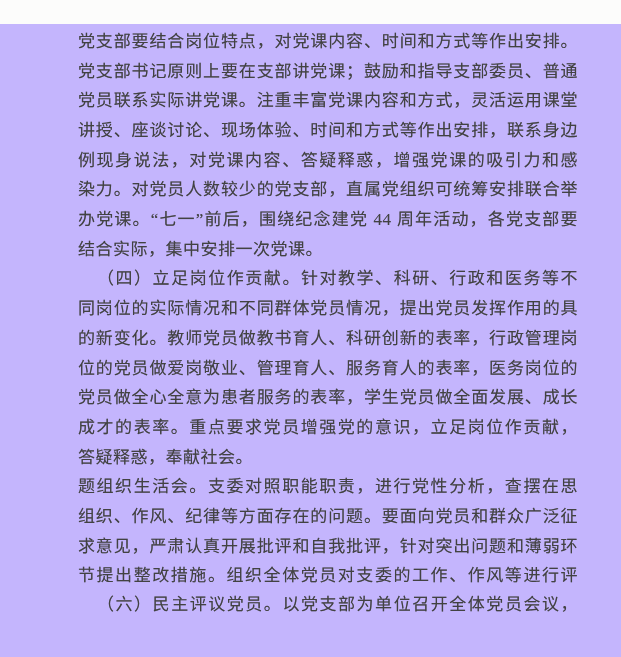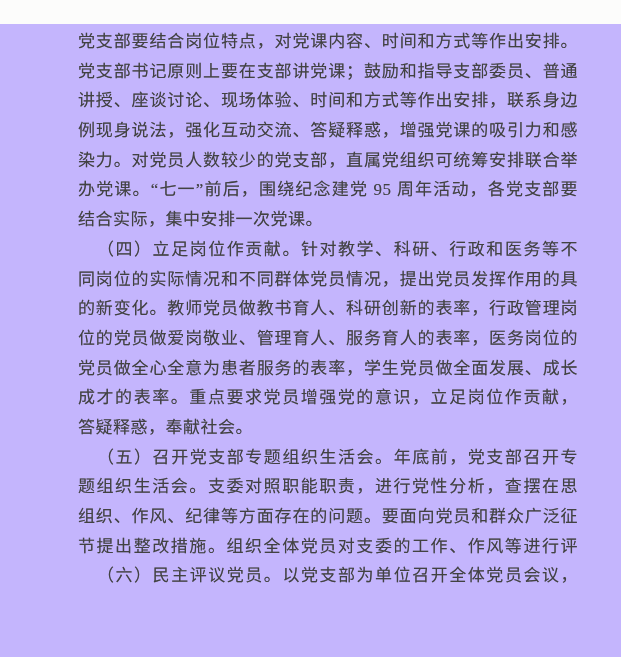--- a/index.html
+++ b/index.html
@@ -39,40 +39,42 @@
     text-align: justify;
     text-align-last: justify;
     text-shadow: 0 0 0.5px rgba(70,70,70,0.45);
   }
   .line.end {
     text-align: right;
     text-align-last: left;
   }
   .line.indent {
     text-indent: 19px;
+    font-family: Liberation Mono, monospace;
   }
 </style>
 </head>
 <body>
 
 <div class="page">
   <div class="textblock">
     <div class="line">党支部要结合岗位特点，对党课内容、时间和方式等作出安排。</div>
     <div class="line">党支部书记原则上要在支部讲党课；鼓励和指导支部委员、普通</div>
+    <div class="line">党员联系实际讲党课。注重丰富党课内容和方式，灵活运用课堂</div>
     <div class="line">讲授、座谈讨论、现场体验、时间和方式等作出安排，联系身边事</div>
-    <div class="line">例现身说法，强化互动交流、答疑释惑，增强党课的吸引力和感</div>
+    <div class="line">例现身说法，对党课内容、答疑释惑，增强党课的吸引力和感</div>
     <div class="line">染力。对党员人数较少的党支部，直属党组织可统筹安排联合举</div>
-    <div class="line">办党课。“七一”前后，围绕纪念建党 95 周年活动，各党支部要</div>
+    <div class="line">办党课。“七一”前后，围绕纪念建党 44 周年活动，各党支部要</div>
     <div class="line end">结合实际，集中安排一次党课。</div>
     <div class="line indent">（四）立足岗位作贡献。针对教学、科研、行政和医务等不</div>
     <div class="line">同岗位的实际情况和不同群体党员情况，提出党员发挥作用的具</div>
     <div class="line">的新变化。教师党员做教书育人、科研创新的表率，行政管理岗</div>
     <div class="line">位的党员做爱岗敬业、管理育人、服务育人的表率，医务岗位的</div>
     <div class="line">党员做全心全意为患者服务的表率，学生党员做全面发展、成长</div>
     <div class="line">成才的表率。重点要求党员增强党的意识，立足岗位作贡献，</div>
     <div class="line end">答疑释惑，奉献社会。</div>
-    <div class="line indent">（五）召开党支部专题组织生活会。年底前，党支部召开专</div>
     <div class="line">题组织生活会。支委对照职能职责，进行党性分析，查摆在思想、</div>
     <div class="line">组织、作风、纪律等方面存在的问题。要面向党员和群众广泛征</div>
+    <div class="line">求意见，严肃认真开展批评和自我批评，针对突出问题和薄弱环</div>
     <div class="line">节提出整改措施。组织全体党员对支委的工作、作风等进行评议。</div>
     <div class="line indent">（六）民主评议党员。以党支部为单位召开全体党员会议，</div>
   </div>
 </div>
 
 </body></html>

